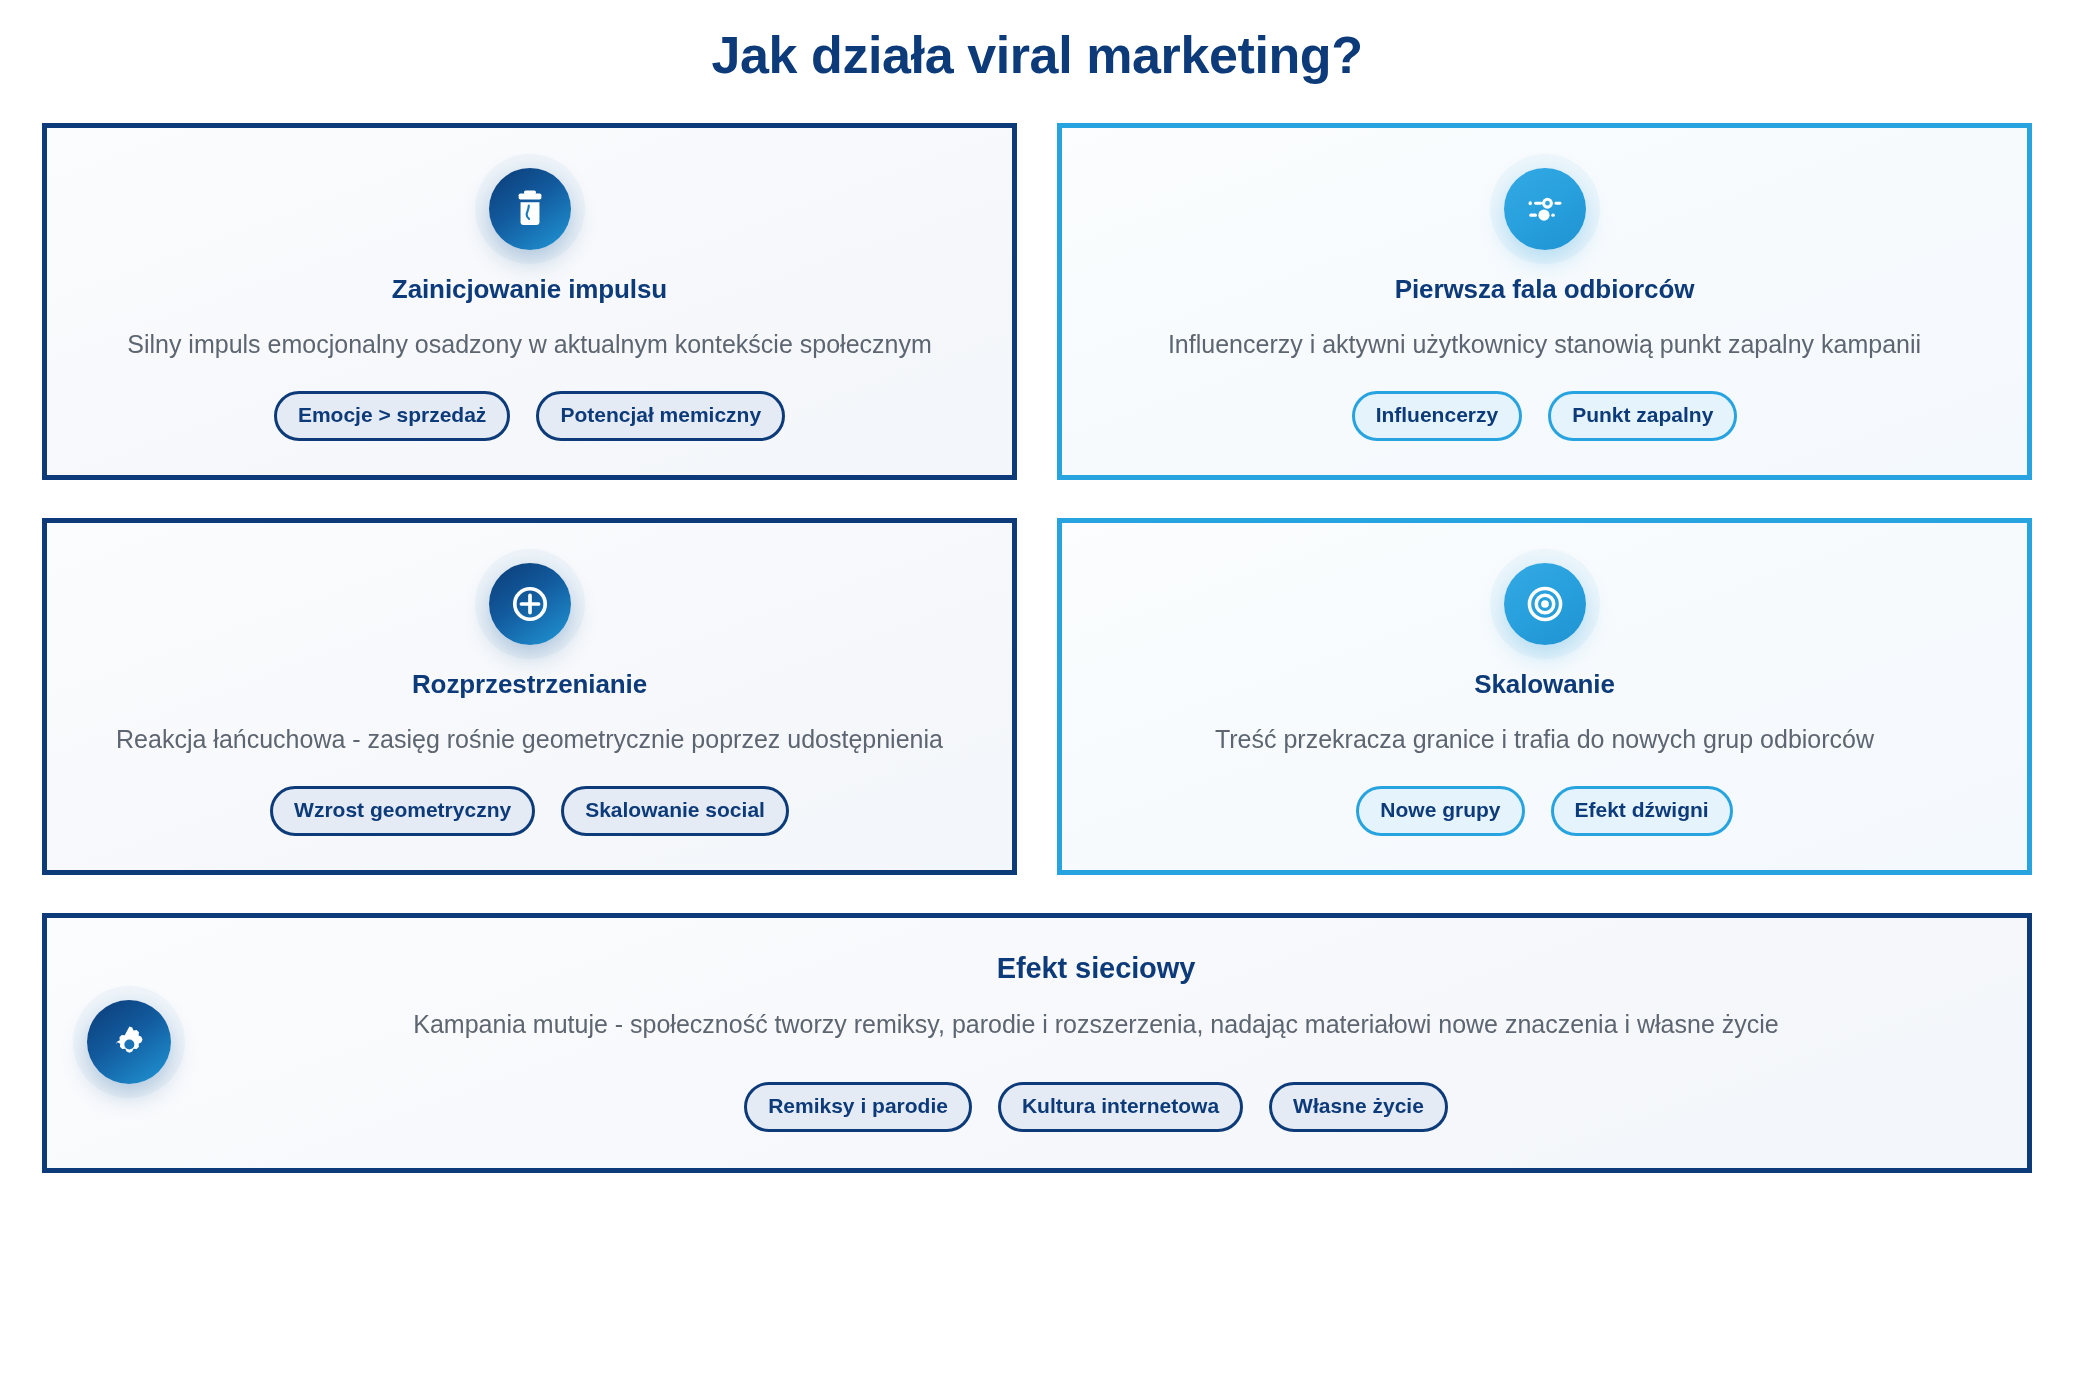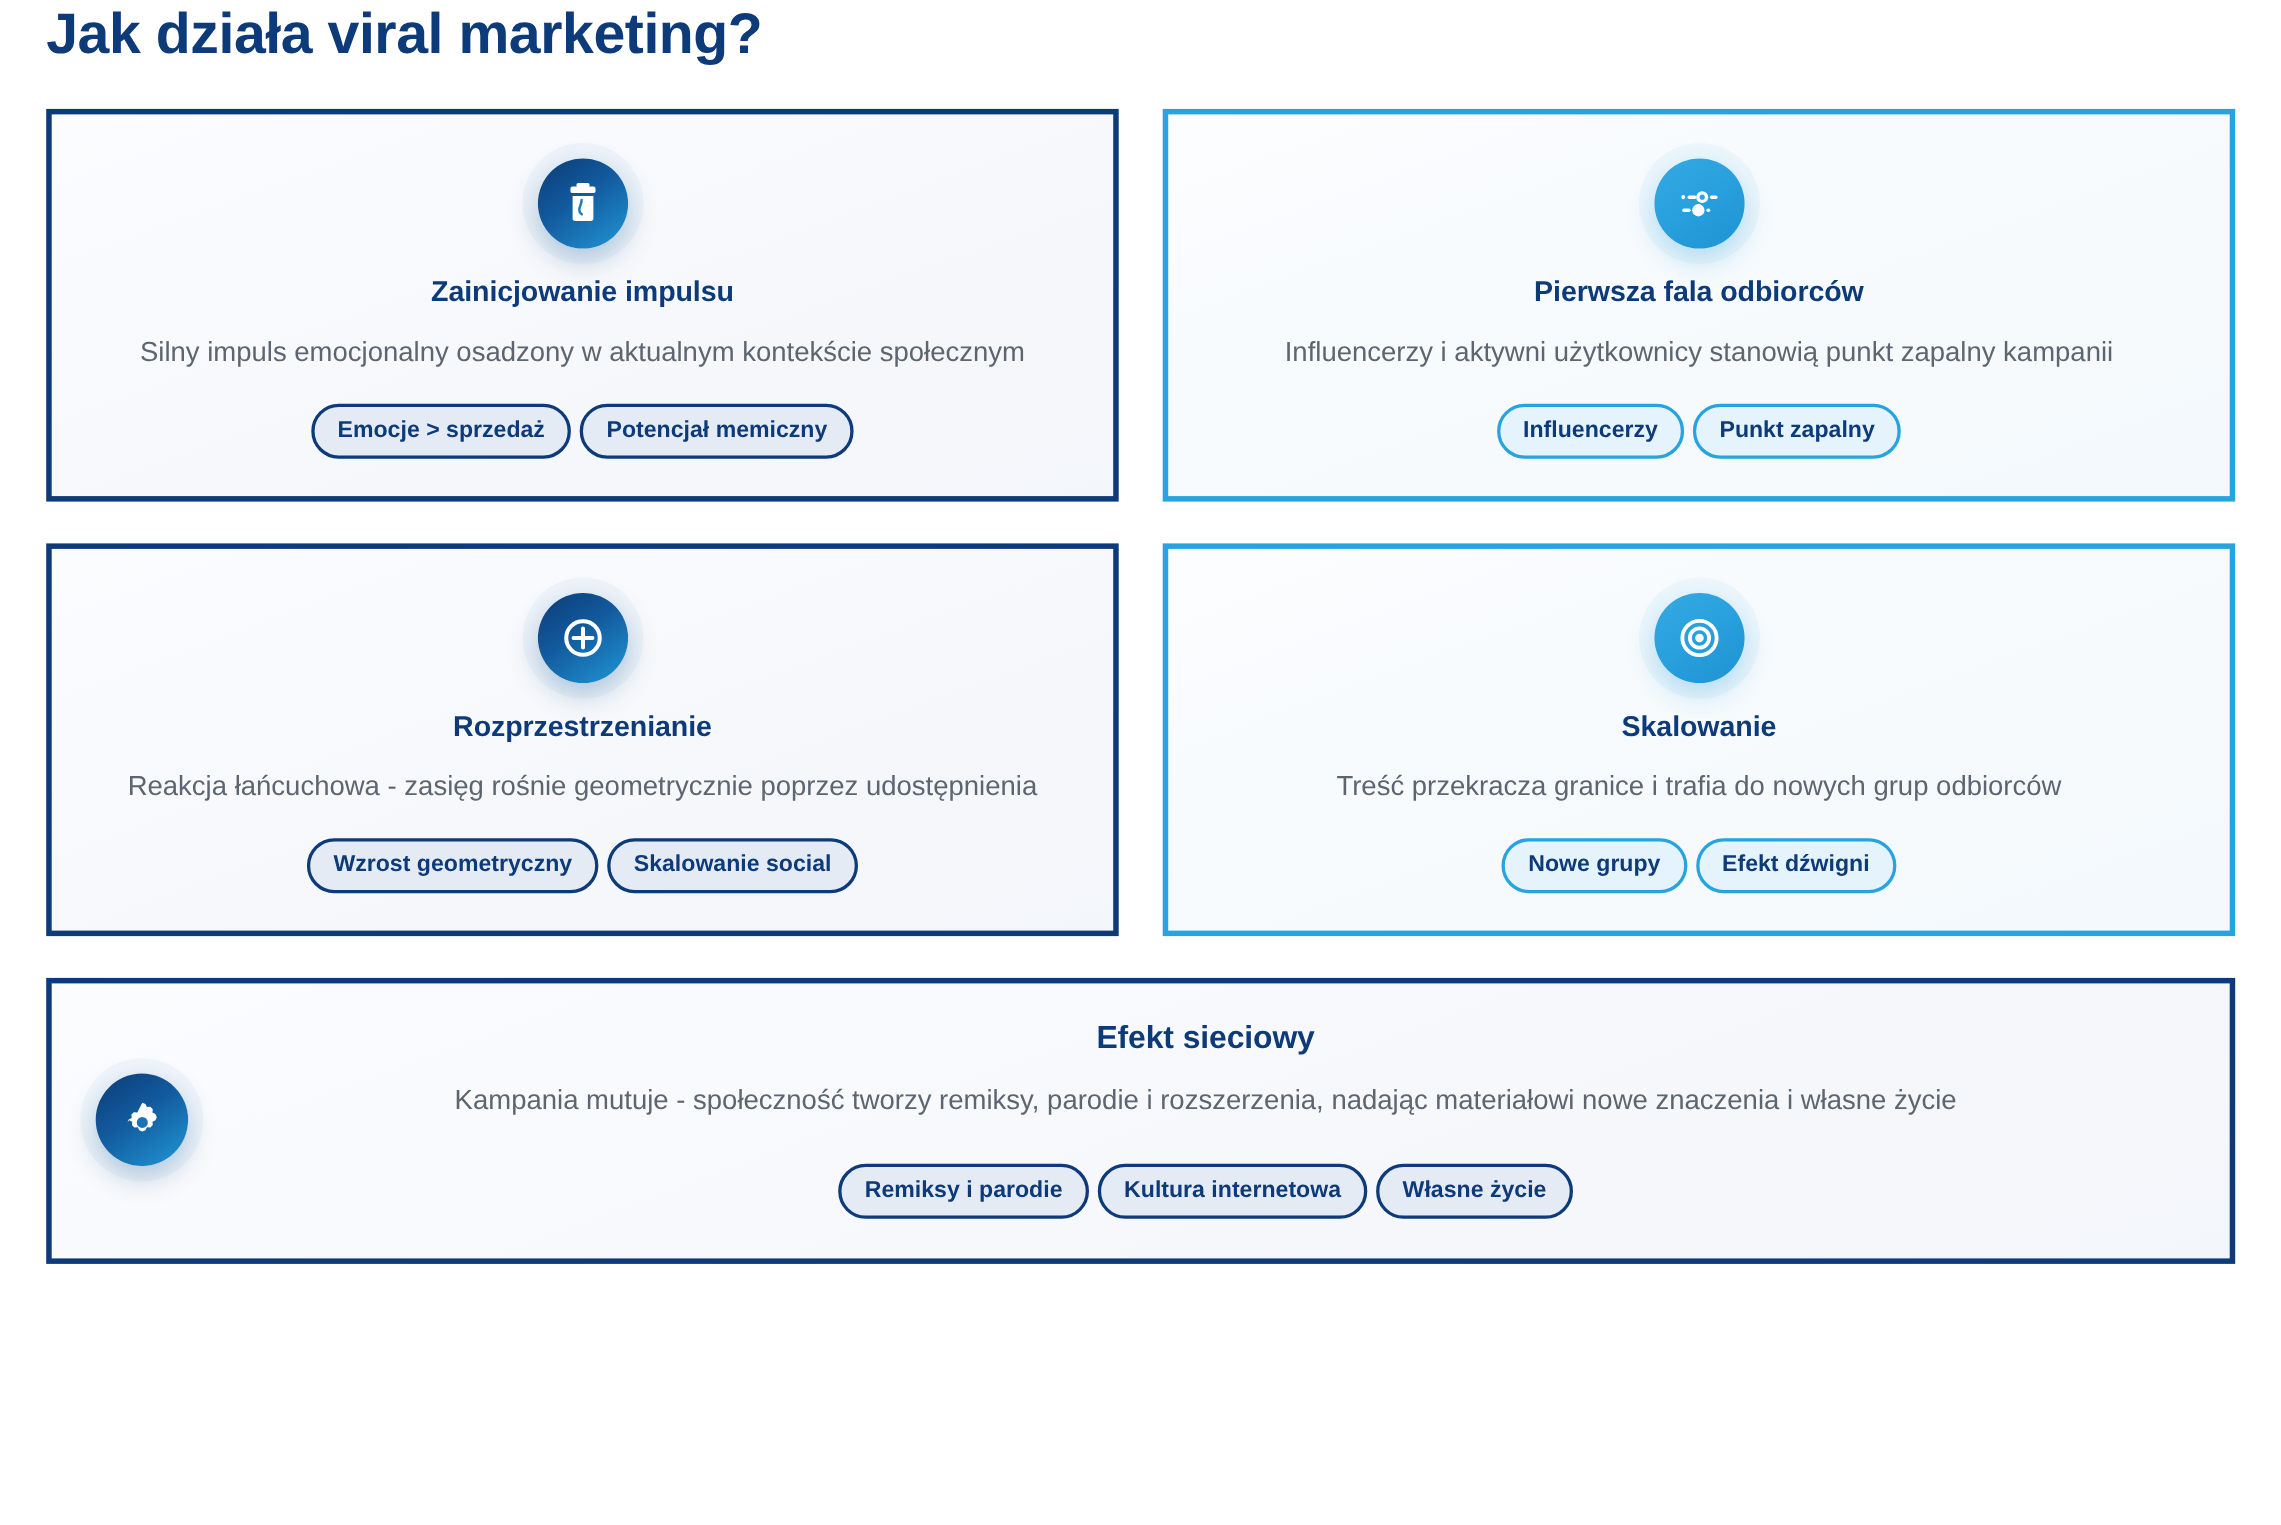--- a/index.html
+++ b/index.html
@@ -20,21 +20,22 @@
     width: 2074px;
     height: 1386px;
     position: relative;
     box-sizing: border-box;
     padding: 0 42px;
   }
 
   
   .page-title {
     margin: 0;
-    text-align: left;
+    padding-top: 24px;
+    text-align: center;
     font-size: 52px;
     line-height: 1.22;
     font-weight: 700;
     letter-spacing: -0.4px;
     color: #0d3b7a;
   }
 
   
   .card-grid {
     margin-top: 36px;
@@ -102,21 +103,21 @@
     max-width: 880px;
     font-weight: 400;
   }
 
   
   .pill-row {
     margin-top: 28px;
     display: flex;
     flex-wrap: wrap;
     justify-content: center;
-    gap: 8px;
+    gap: 26px;
   }
   .pill {
     box-sizing: border-box;
     border: 3px solid #0d3b7a;
     background: #e5ebf4;
     color: #0d3b7a;
     border-radius: 999px;
     font-size: 21px;
     font-weight: 700;
     padding: 9px 21px 11px;

